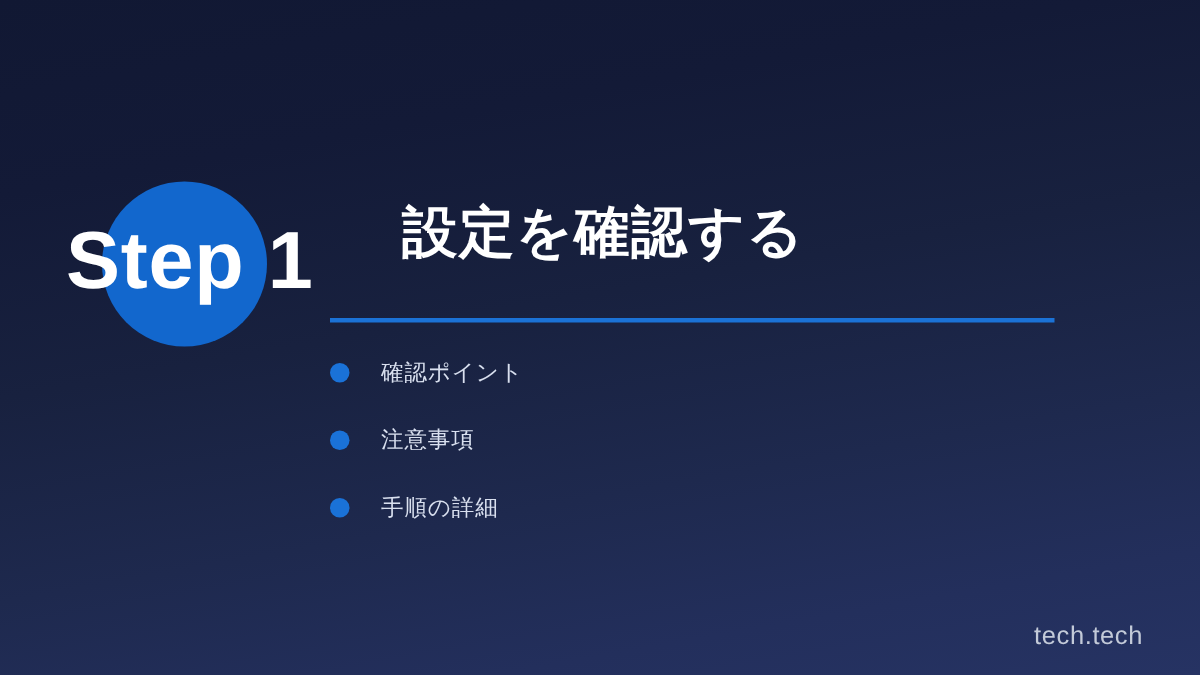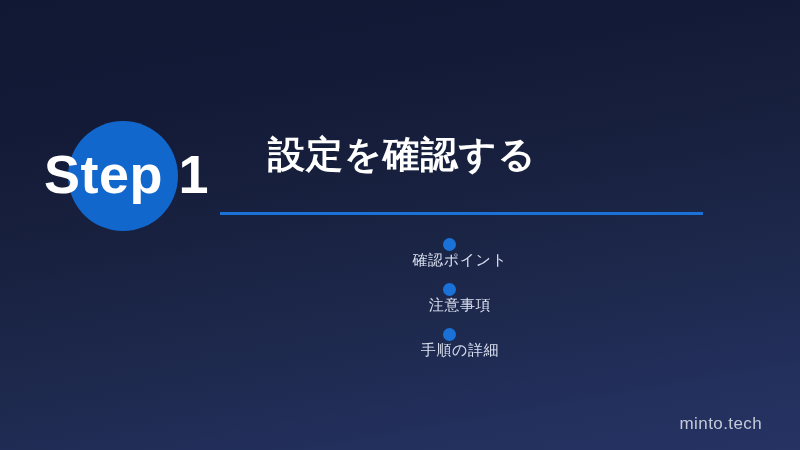--- a/index.html
+++ b/index.html
@@ -91,21 +91,20 @@
     margin: 0;
     padding: 0;
     list-style: none;
   }
 
   .bullet-item {
     display: flex;
     align-items: center;
     height: 21px;
     margin-bottom: 24px;
-    flex-direction: column;
   }
 
   .bullet-dot {
     width: 13px;
     height: 13px;
     border-radius: 50%;
     background: #1a72d8;
     flex: 0 0 auto;
     margin-right: 21px;
   }
@@ -151,15 +150,15 @@
     <li class="bullet-item">
       <span class="bullet-dot"></span>
       <span class="bullet-text">注意事項</span>
     </li>
     <li class="bullet-item">
       <span class="bullet-dot"></span>
       <span class="bullet-text">手順の詳細</span>
     </li>
   </ul>
 
-  <div class="footer-brand">minto.tech</div>
+  <div class="footer-brand">tech.tech</div>
 
 </div>
 
 </body></html>

